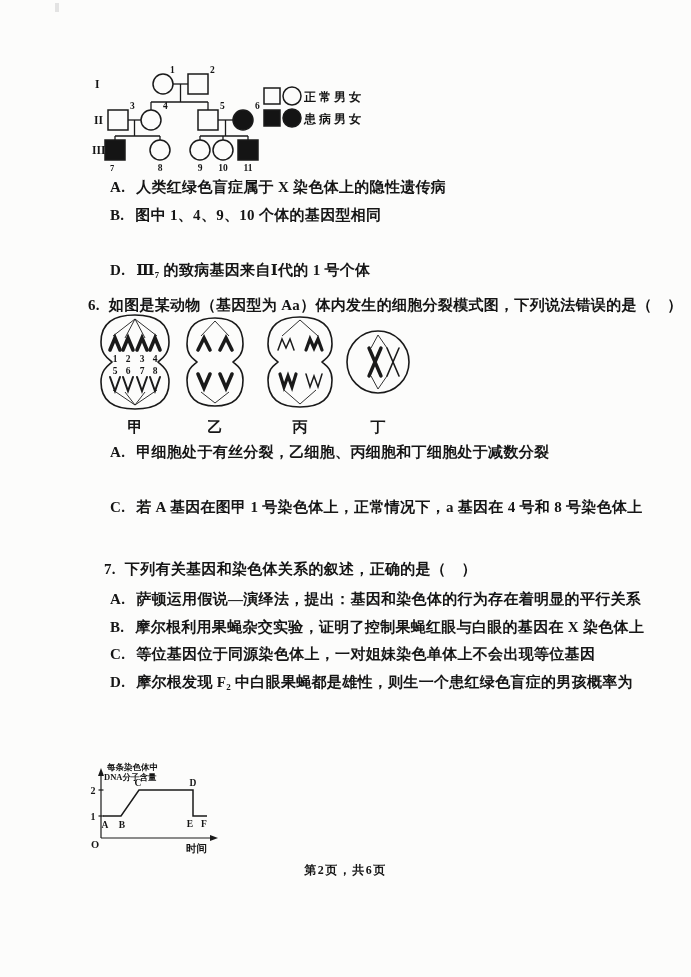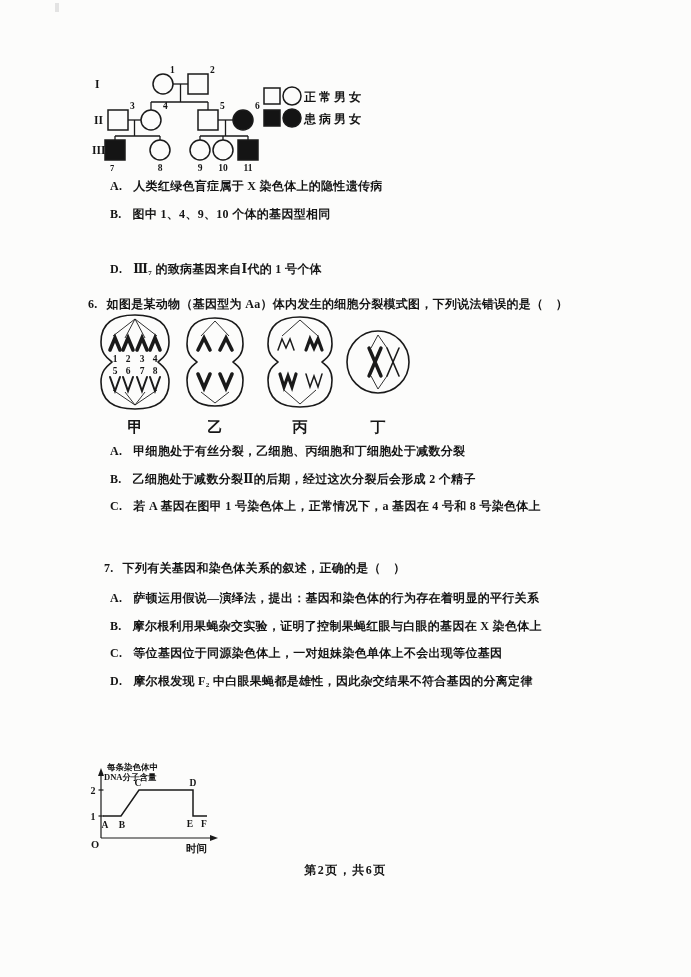--- a/index.html
+++ b/index.html
@@ -1,18 +1,18 @@
 <!DOCTYPE html>
 <html><head>
 <meta charset="utf-8">
 <style>
   html,body{margin:0;padding:0;background:#ffffff;}
   .page{position:relative;width:691px;height:977px;background:#fcfcfb;overflow:hidden;
         font-family:"Liberation Serif","DejaVu Serif",serif;color:#151515;}
-  .line{position:absolute;font-size:12px;font-weight:bold;white-space:nowrap;letter-spacing:.3px;}
+  .line{position:absolute;font-size:15px;font-weight:bold;white-space:nowrap;letter-spacing:.3px;}
   .qnum{margin-right:9px;}
   .optlabel{margin-right:11px;}
   .footer{position:absolute;left:0;top:862px;width:100%;text-align:center;
           font-size:12px;font-weight:bold;letter-spacing:1.5px;}
   .artifact{position:absolute;left:55px;top:3px;width:4px;height:9px;background:#d8d8d8;opacity:.7;}
   svg{position:absolute;}
   svg text{font-family:"Liberation Serif","DejaVu Serif",serif;font-weight:bold;fill:#151515;}
 </style>
 </head>
 <body>
@@ -167,28 +167,27 @@
     </g>
     <g font-size="15" text-anchor="middle">
       <text x="50" y="120">甲</text>
       <text x="130" y="120">乙</text>
       <text x="215" y="120">丙</text>
       <text x="293" y="120">丁</text>
     </g>
   </svg>
 
   <div class="line" style="left:110px;top:443px"><span class="optlabel">A.</span><span>甲细胞处于有丝分裂，乙细胞、丙细胞和丁细胞处于减数分裂</span></div>
-  <div class="line" style="left:110px;top:471px"><span class="optlabel">B.</span><span>乙细胞处于减数分裂Ⅱ的后期，经过这次分裂后会形成 2 个精子</span></div>
   <div class="line" style="left:110px;top:498px"><span class="optlabel">C.</span><span>若 A 基因在图甲 1 号染色体上，正常情况下，a 基因在 4 号和 8 号染色体上</span></div>
 
   <div class="line" style="left:104px;top:560px"><span class="qnum">7.</span><span>下列有关基因和染色体关系的叙述，正确的是（　）</span></div>
   <div class="line" style="left:110px;top:590px"><span class="optlabel">A.</span><span>萨顿运用假说—演绎法，提出：基因和染色体的行为存在着明显的平行关系</span></div>
   <div class="line" style="left:110px;top:618px"><span class="optlabel">B.</span><span>摩尔根利用果蝇杂交实验，证明了控制果蝇红眼与白眼的基因在 X 染色体上</span></div>
   <div class="line" style="left:110px;top:645px"><span class="optlabel">C.</span><span>等位基因位于同源染色体上，一对姐妹染色单体上不会出现等位基因</span></div>
-  <div class="line" style="left:110px;top:673px"><span class="optlabel">D.</span><span>摩尔根发现 F₂ 中白眼果蝇都是雄性，因此杂交结果不符合基因的分离定律</span></div>
+  <div class="line" style="left:110px;top:673px"><span class="optlabel">D.</span><span>摩尔根发现 F₂ 中白眼果蝇都是雄性，则生一个患红绿色盲症的男孩概率为</span></div>
 
 
   <svg style="left:83px;top:760px" width="140" height="95" viewBox="0 0 140 95">
     <g>
       <text x="24" y="10" font-size="8.5">每条染色体中</text>
       <text x="21" y="20" font-size="8.5">DNA分子含量</text>
       <text x="103" y="92" font-size="10.5">时间</text>
       <text x="8" y="88" font-size="10.5">O</text>
     </g>
     <g stroke="#1a1a1a" stroke-width="1.2">

